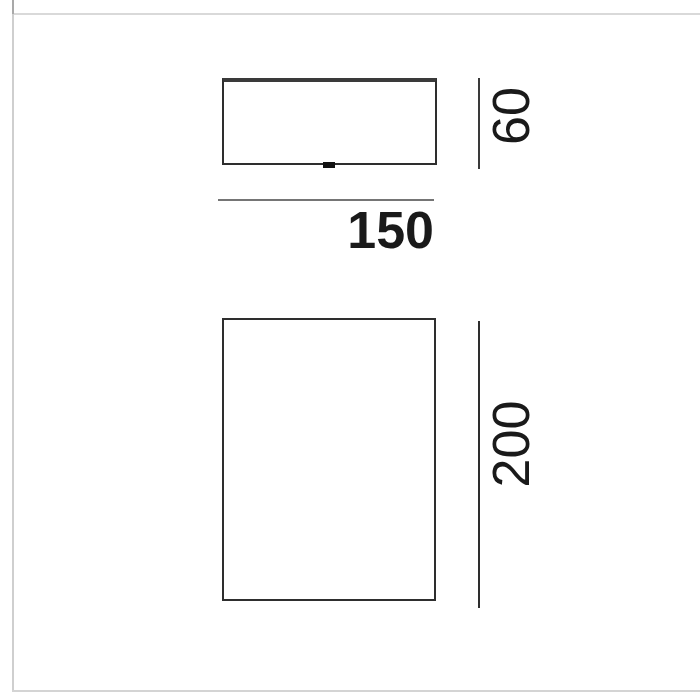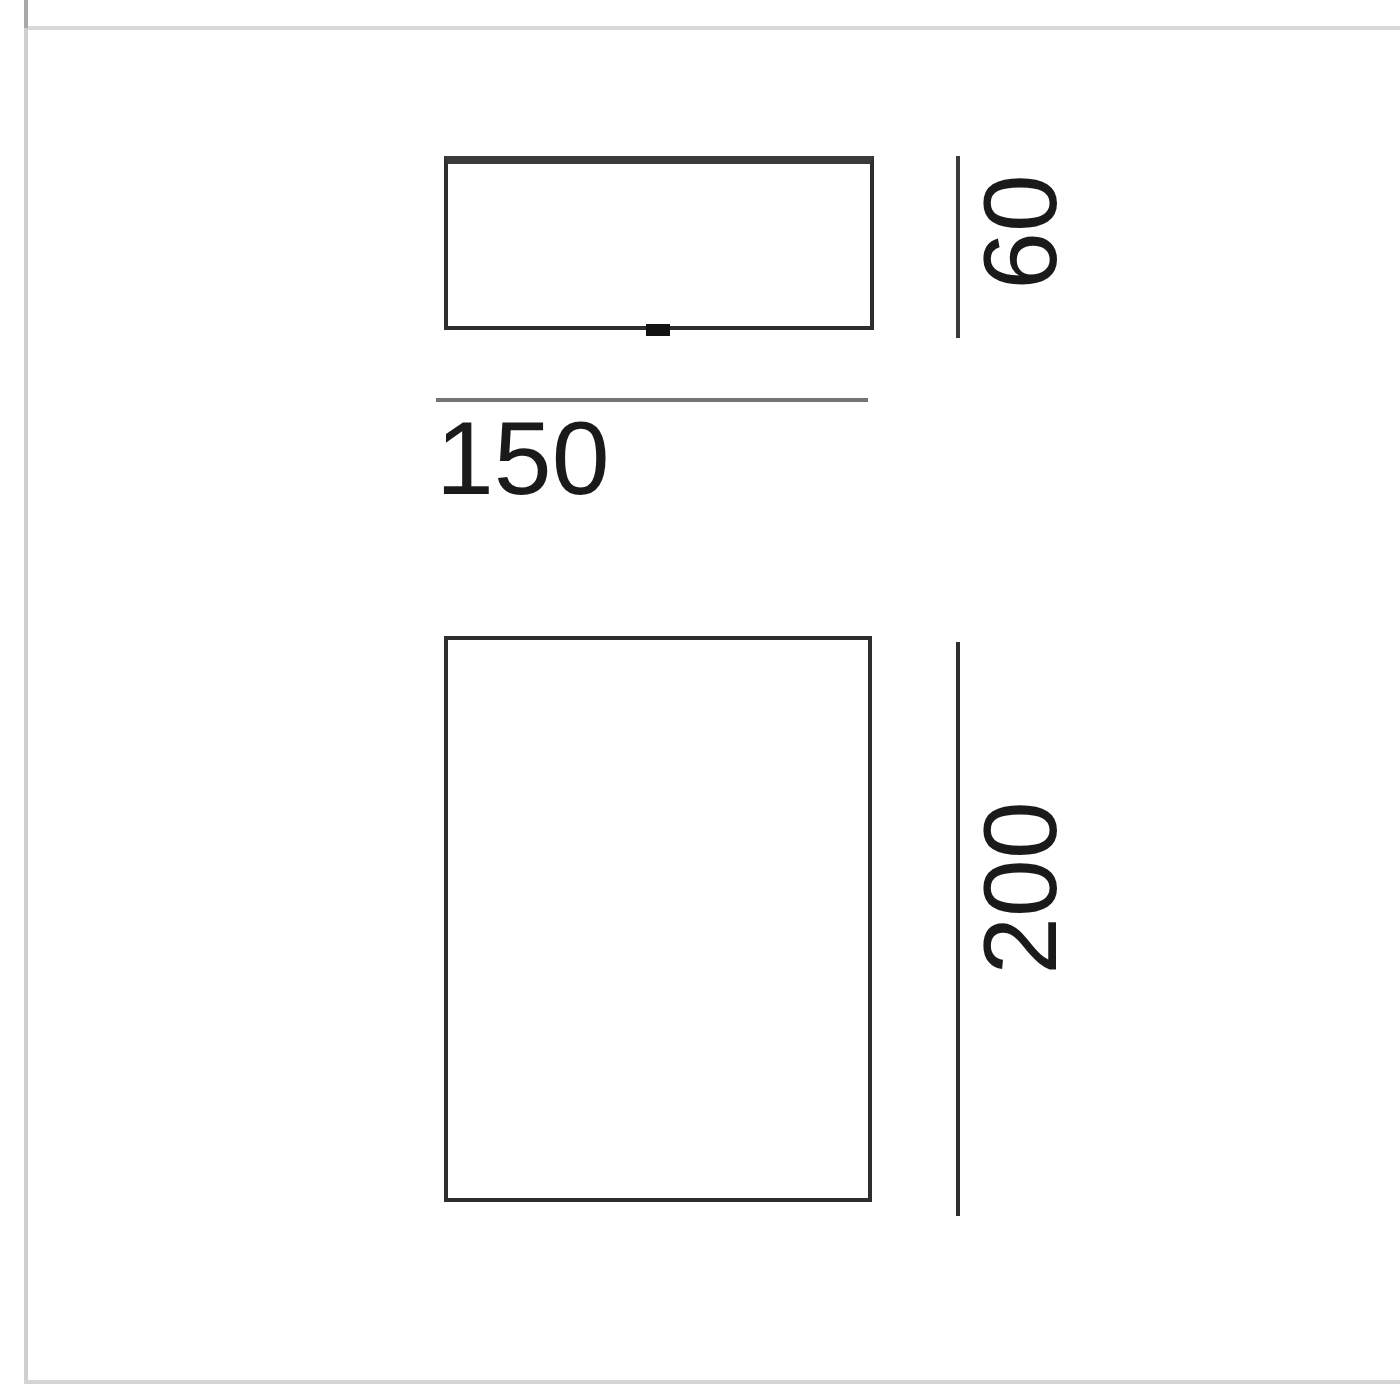--- a/index.html
+++ b/index.html
@@ -55,22 +55,22 @@
     transform: translate(-50%, -50%) rotate(-90deg);
     font-size: 52px; line-height: 1; color: #1a1a1a; white-space: nowrap;
   }
   
   .dim-hline-150 {
     position: absolute; left: 218px; top: 199px; width: 216px; height: 2px;
     background: #757575;
   }
   .dim-label-150 {
     position: absolute; left: 218px; top: 204px; width: 216px;
-    text-align: left;
-    font-size: 52px; line-height: 1.0; color: #1a1a1a; white-space: nowrap;
+    text-align: right;
+    font-size: 52px; line-height: 1.0; color: #1a1a1a; white-space: nowrap; font-weight: bold;
   }
   
   .front-view-rect {
     position: absolute; left: 222px; top: 318px; width: 214px; height: 283px;
     box-sizing: border-box;
     border: 2px solid #2e2e2e;
     background: #ffffff;
   }
   .dim-vline-200 {
     position: absolute; left: 478px; top: 321px; width: 2px; height: 287px;

